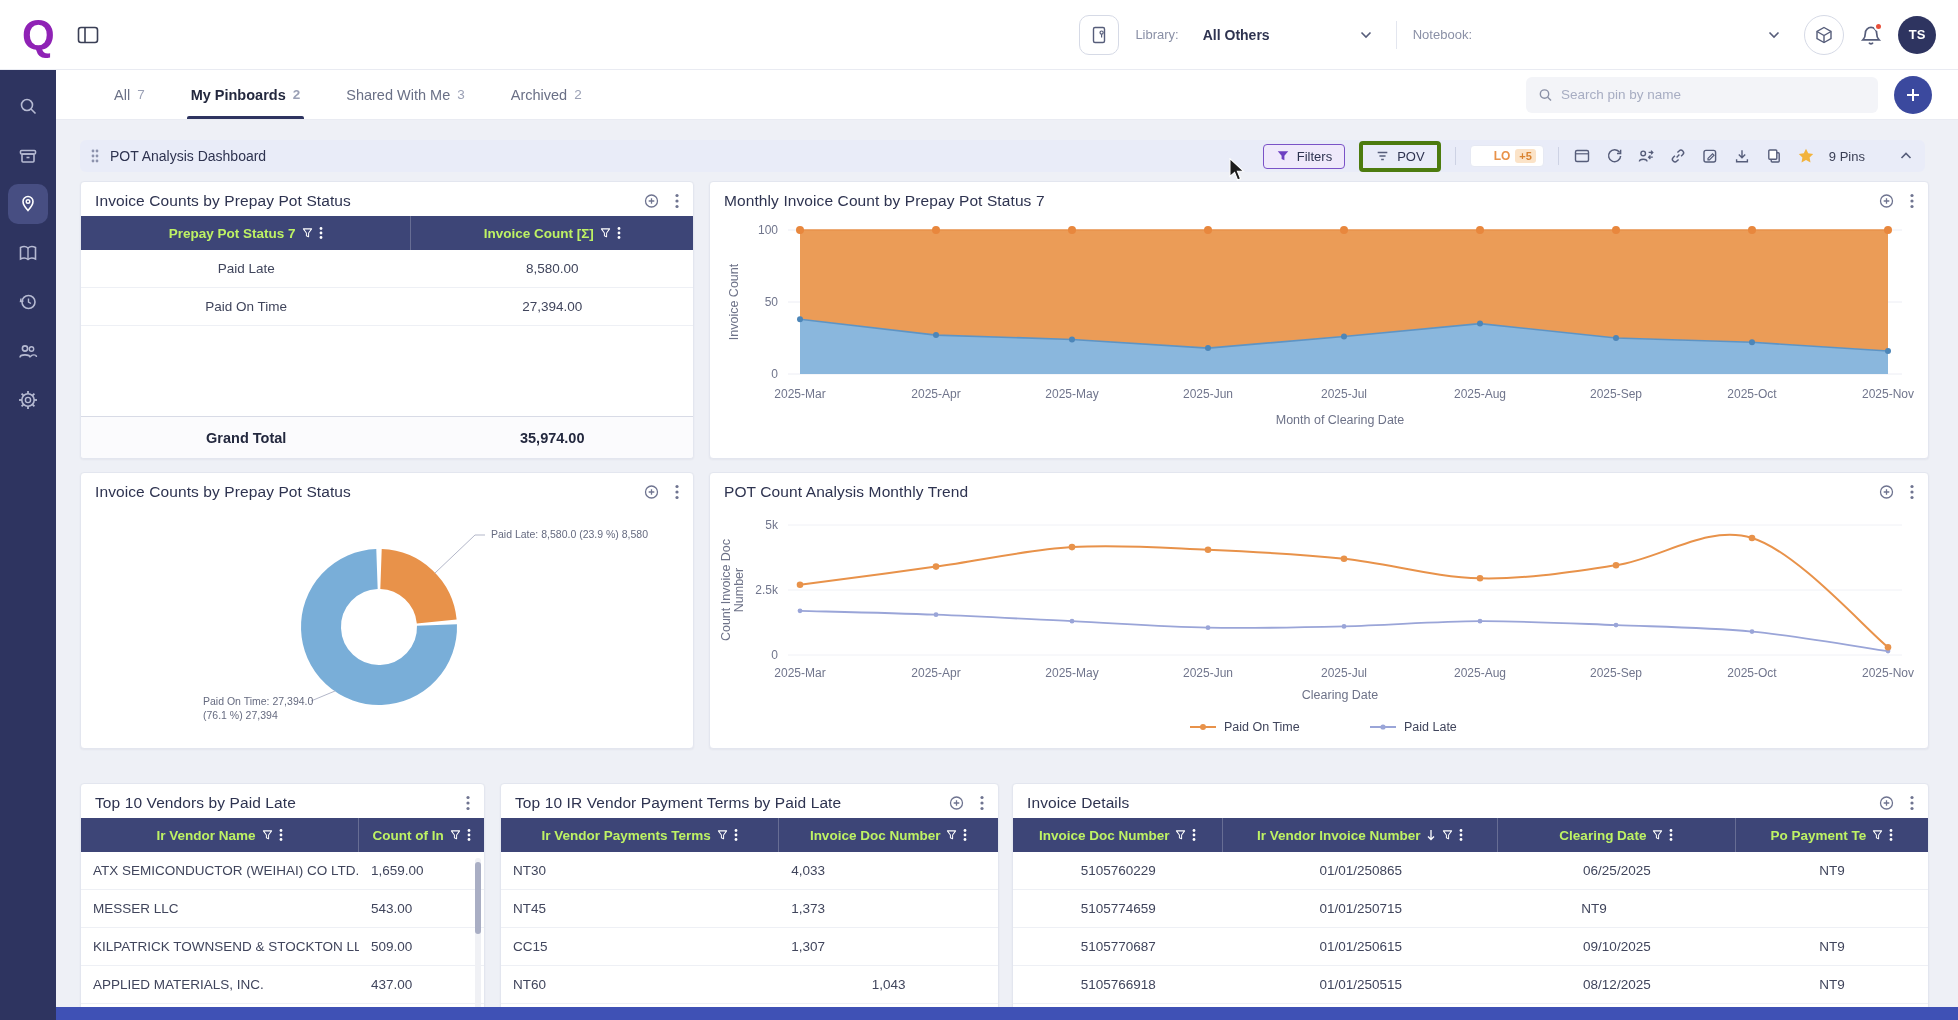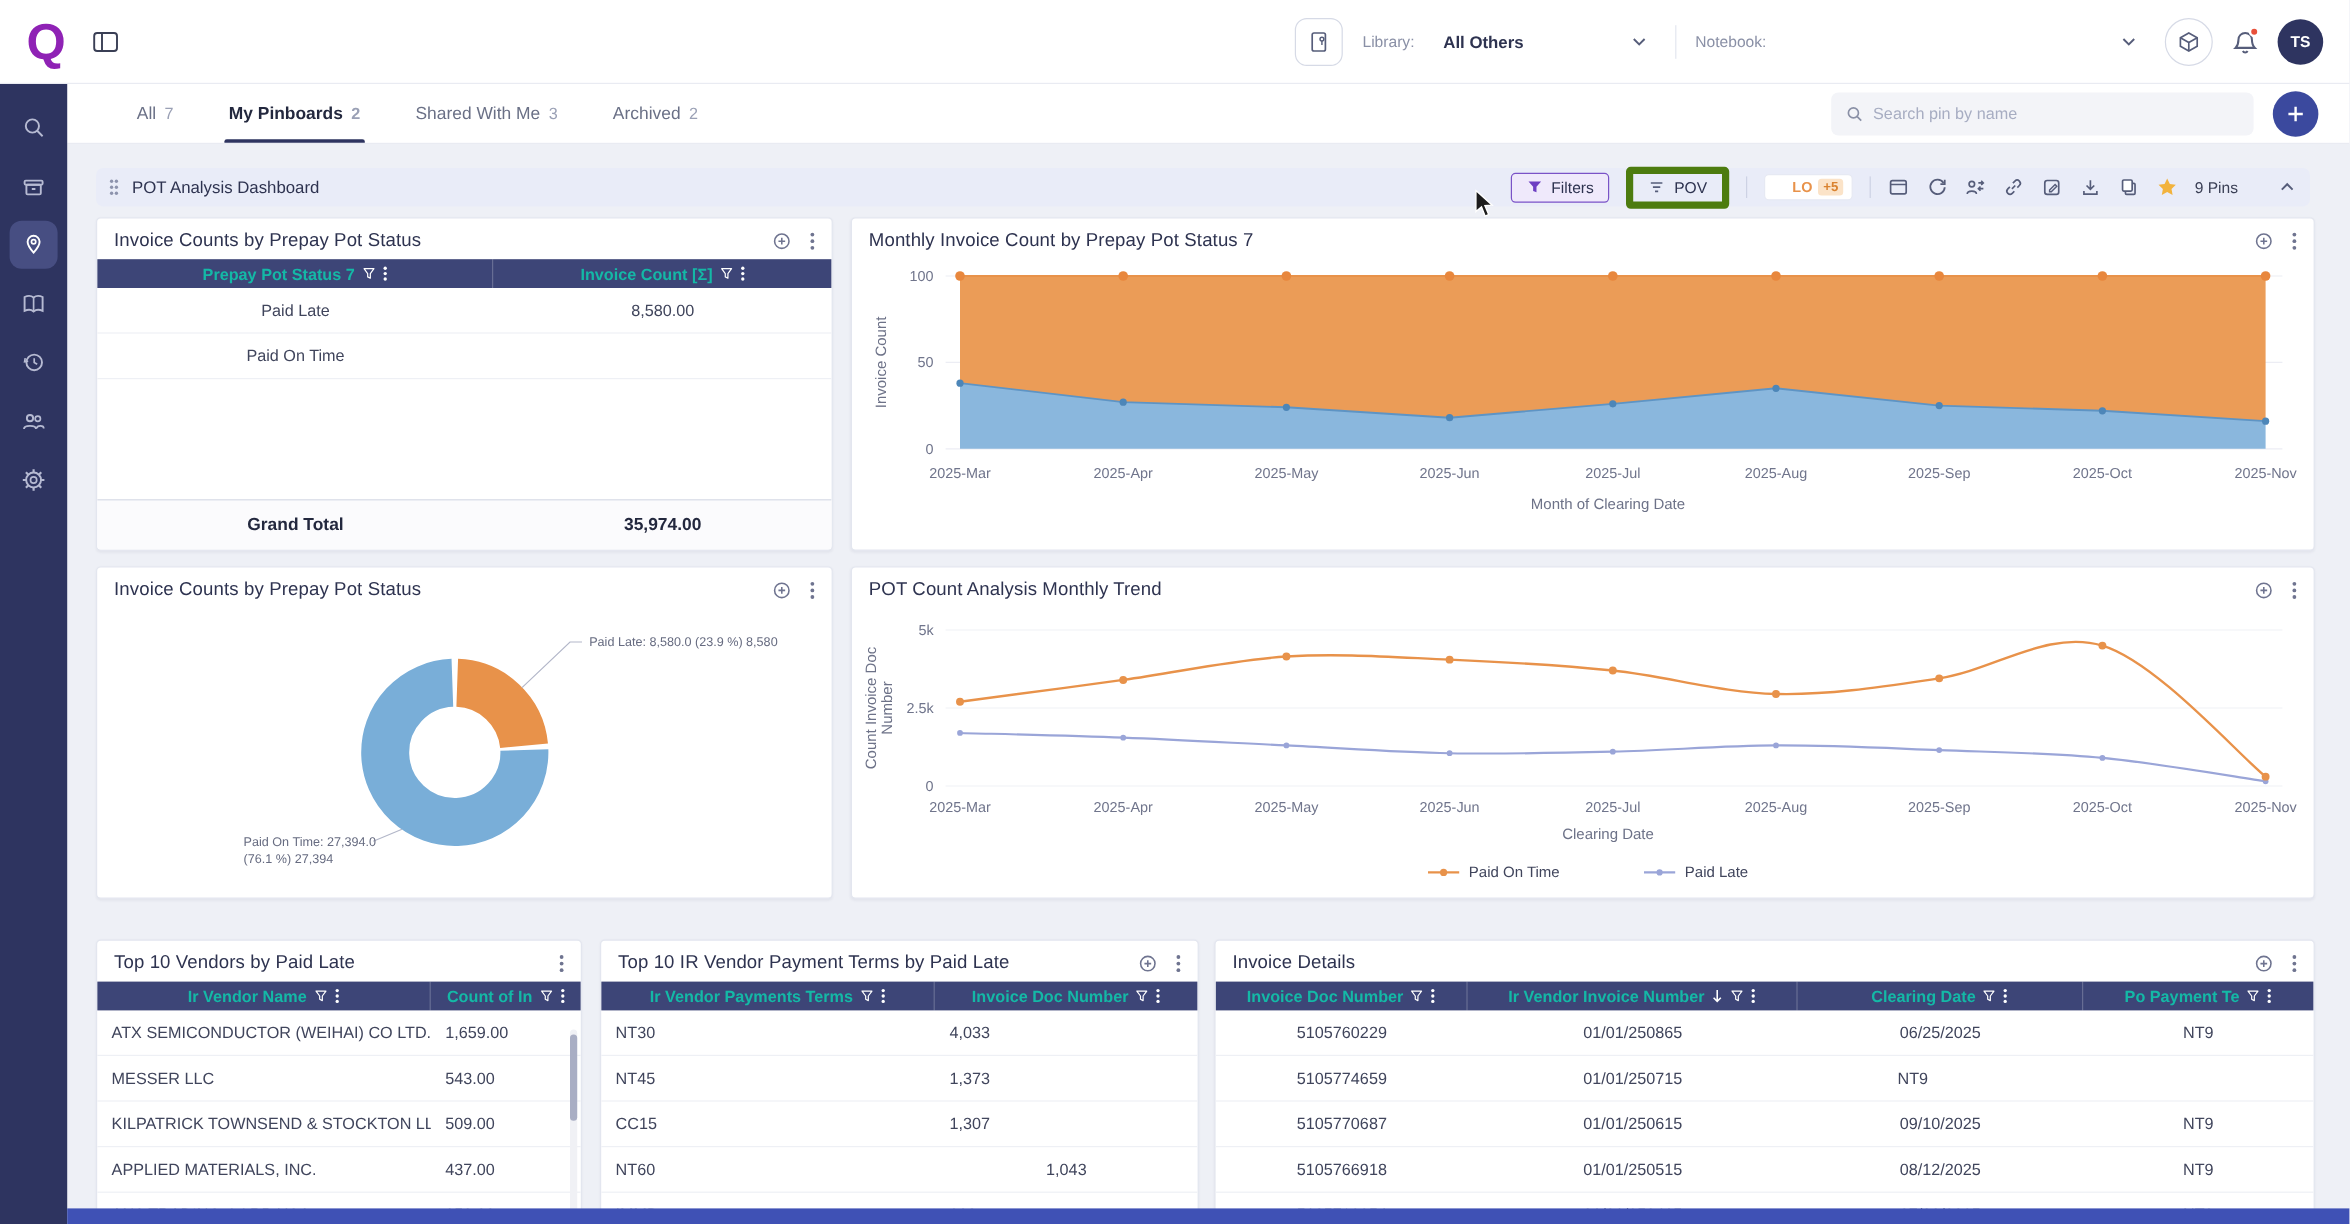--- a/index.html
+++ b/index.html
@@ -36,37 +36,37 @@
   .search-box{width:352px;height:36px;background:#f3f4f8;border-radius:6px;display:flex;align-items:center;padding:0 12px;gap:8px;}
   .search-box input{border:none;background:transparent;outline:none;font-size:13.5px;color:#3a3f55;width:100%;font-family:inherit;}
   .search-box input::placeholder{color:#a7adc2;}
   .add-btn{width:38px;height:38px;border-radius:50%;background:#3b499e;display:flex;align-items:center;justify-content:center;cursor:pointer;}
 
   
   .dashbar{position:absolute;left:80px;top:140px;width:1845px;height:32px;background:#e9ecf8;border-radius:6px;display:flex;align-items:center;padding:0 10px;gap:10px;z-index:2;}
   .dash-title{font-size:14px;color:#2e3350;}
   .toolbar{margin-left:auto;display:flex;align-items:center;gap:14px;}
   .btn-filters{display:flex;align-items:center;gap:7px;padding:4px 12px;border:1.5px solid #7a52c7;border-radius:4px;background:#efe9fb;font-size:13px;color:#2e3350;cursor:pointer;}
-  .btn-pov{display:flex;align-items:center;gap:7px;padding:4px 12px;border:6px solid #4d7c0f;border-radius:4px;font-size:13px;color:#2e3350;cursor:pointer;}
+  .btn-pov{display:flex;align-items:center;gap:7px;padding:4px 12px;border:4px solid #4d7c0f;border-radius:4px;font-size:13px;color:#2e3350;cursor:pointer;}
   .lo-chip{display:flex;align-items:center;gap:5px;background:#fff;border:1px solid #e6e9f3;border-radius:4px;padding:3px 7px;cursor:pointer;}
   .lo-chip .lo{color:#e8924a;font-size:12px;font-weight:bold;padding-left:16px;}
   .lo-chip .plus{background:#fbe3c8;color:#d9822f;font-size:11px;border-radius:3px;padding:1px 4px;font-weight:bold;}
   .tdiv{width:1px;height:18px;background:#cdd2e4;}
   .tb-ico{display:flex;align-items:center;cursor:pointer;}
   .pins{font-size:13px;color:#3a3f55;}
   .chev-up{margin-left:18px;}
 
   
   .card{position:absolute;background:#fff;border:1px solid #e3e6ef;border-radius:4px;box-shadow:0 1px 2px rgba(40,45,80,.05);overflow:hidden;}
   .card-hd{display:flex;align-items:center;padding:10px 14px 6px;}
   .card-title{font-size:15.5px;color:#2e3350;font-weight:500;letter-spacing:.1px;}
   .card-icons{margin-left:auto;display:flex;gap:14px;align-items:center;}
 
   
-  .dtable .t-head{display:flex;background:#3d4577;color:#14b8a6;height:24px;}
+  .dtable .t-head{display:flex;background:#3d4577;color:#bef264;height:34px;}
   .dtable .th{display:flex;align-items:center;justify-content:center;gap:6px;font-weight:bold;font-size:13.5px;border-right:1px solid rgba(255,255,255,.22);padding:0 6px;overflow:hidden;white-space:nowrap;cursor:pointer;}
   .dtable .th:last-child{border-right:none;}
   .dtable .t-row{display:flex;height:38px;border-bottom:1px solid #eef0f5;align-items:center;cursor:pointer;}
   .dtable .td{padding:0 12px;font-size:13.5px;color:#40455c;overflow:hidden;white-space:nowrap;line-height:38px;}
   .grand-total{position:absolute;left:0;right:0;bottom:0;height:42px;border-top:1px solid #d8dbe6;background:#fbfbfd;display:flex;align-items:center;}
   .gt-cell{font-size:14.5px;font-weight:bold;color:#23283e;text-align:center;}
   .vscroll{position:absolute;right:3px;top:74px;bottom:6px;width:6px;background:#f0f1f5;border-radius:3px;}
   .vthumb{width:6px;height:72px;background:#a9aec4;border-radius:3px;margin-top:4px;cursor:pointer;}
 
   .bottom-strip{position:absolute;left:56px;right:0;top:1007px;height:13px;background:#3f51b5;z-index:8;}
@@ -356,20 +356,21 @@
             <circle cx="2" cy="11.5" r="1.4" fill="#fff"></circle>
           </svg>
         </div>
       </div>
       <div class="t-row">
         <div class="td" style="width: 54%; text-align: center;">Paid Late</div>
         <div class="td" style="width: 46%; text-align: center;">8,580.00</div>
       </div>
       <div class="t-row">
         <div class="td" style="width: 54%; text-align: center;">Paid On Time</div>
+        <div class="td" style="width: 46%; text-align: center;">27,394.00</div>
       </div>
     </div>
   <div class="grand-total">
     <div class="gt-cell" style="width:54%;">Grand Total</div>
     <div class="gt-cell" style="width:46%;">35,974.00</div>
   </div>
 </div>
 
 <div class="card" style="left:709px;top:181px;width:1220px;height:278px;">
   <div class="card-hd">

